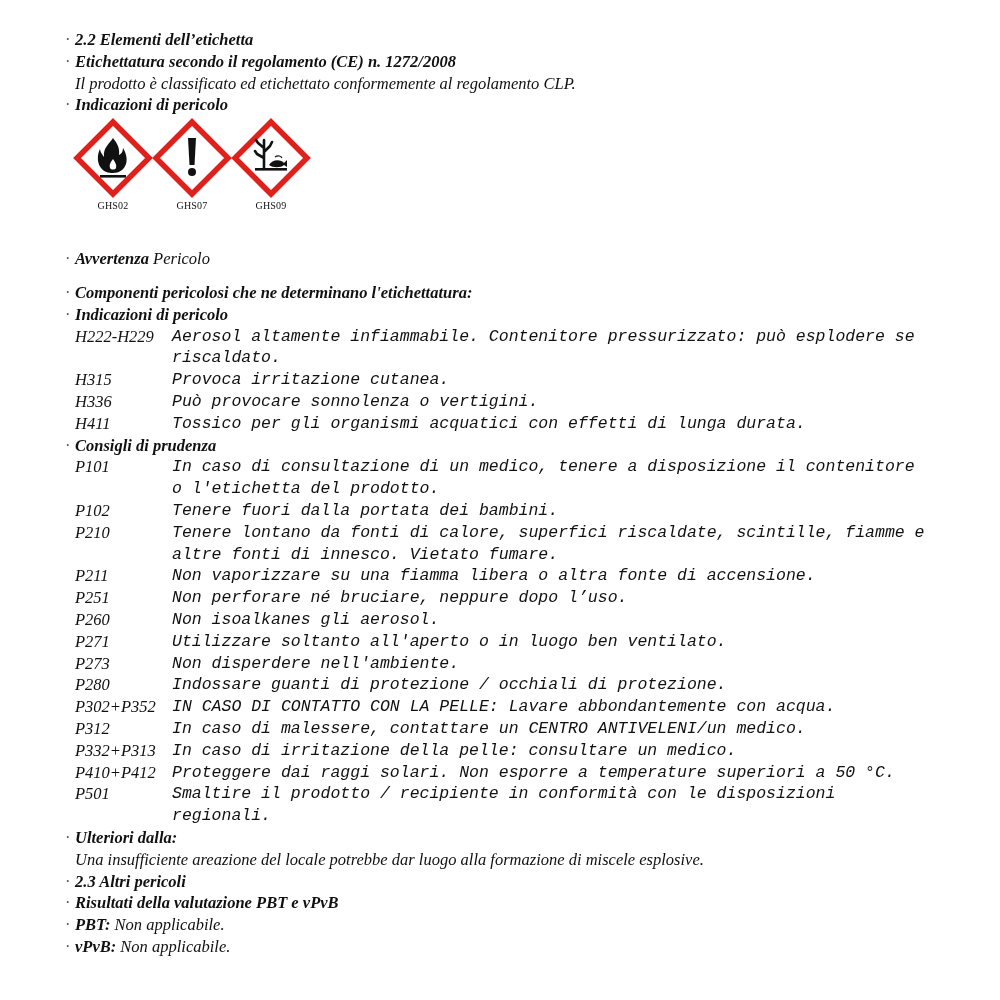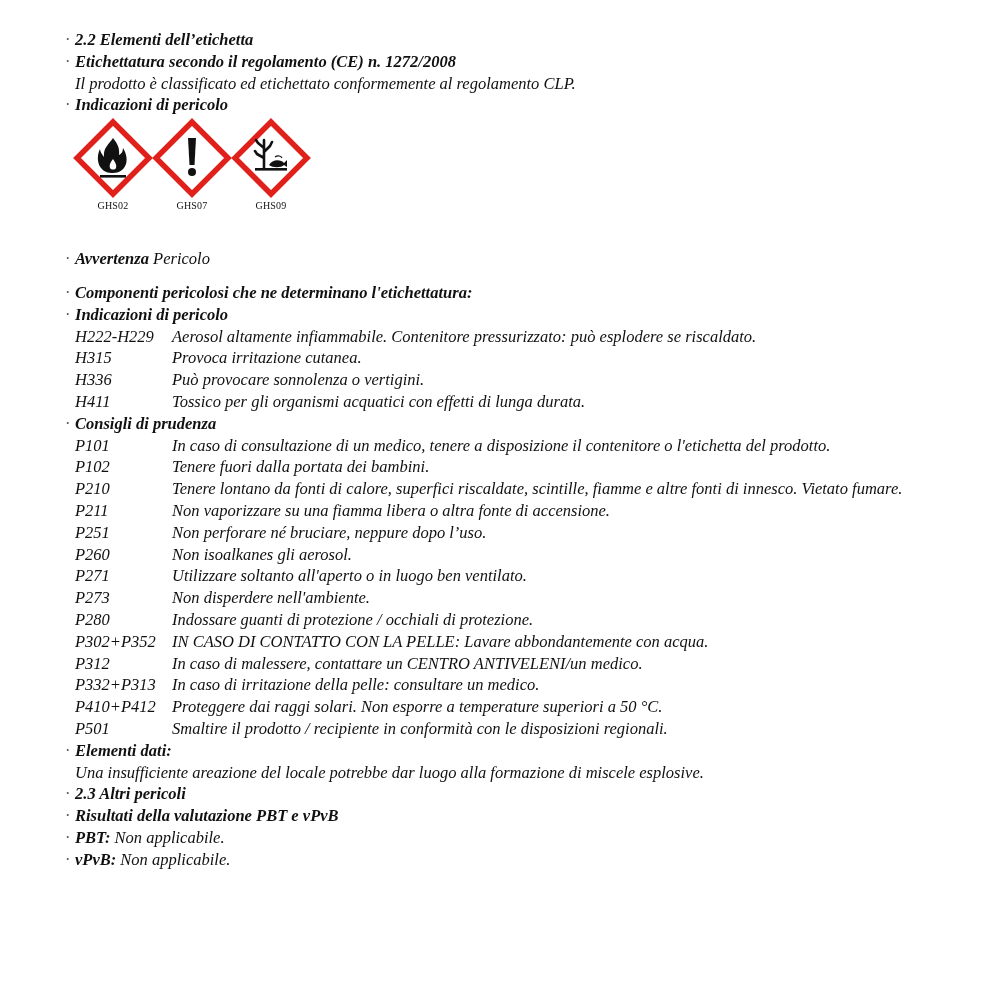--- a/index.html
+++ b/index.html
@@ -75,20 +75,21 @@
       position: absolute;
       left: 10px;
       top: 0;
       white-space: nowrap;
       font-style: italic;
     }
     .desc {
       margin-left: 107px;
       white-space: normal;
       width: 760px;
+      font-family: Liberation Mono, monospace;
     }
   </style>
 </head>
 <body>
 
 <div class="page">
 
   <div class="line">
     <span class="bullet">·</span>
     <span class="txt bold">2.2 Elementi dell’etichetta</span>
@@ -241,21 +242,21 @@
       <div class="desc">Proteggere dai raggi solari. Non esporre a temperature superiori a 50 °C.</div>
     </div>
     <div class="row">
       <span class="code">P501</span>
       <div class="desc">Smaltire il prodotto / recipiente in conformità con le disposizioni regionali.</div>
     </div>
   </div>
 
   <div class="line">
     <span class="bullet">·</span>
-    <span class="txt bold">Elementi dati:</span>
+    <span class="txt bold">Ulteriori dalla:</span>
   </div>
   <div class="line">
     <span class="txt">Una insufficiente areazione del locale potrebbe dar luogo alla formazione di miscele esplosive.</span>
   </div>
 
   <div class="line">
     <span class="bullet">·</span>
     <span class="txt bold">2.3 Altri pericoli</span>
   </div>
   <div class="line">

